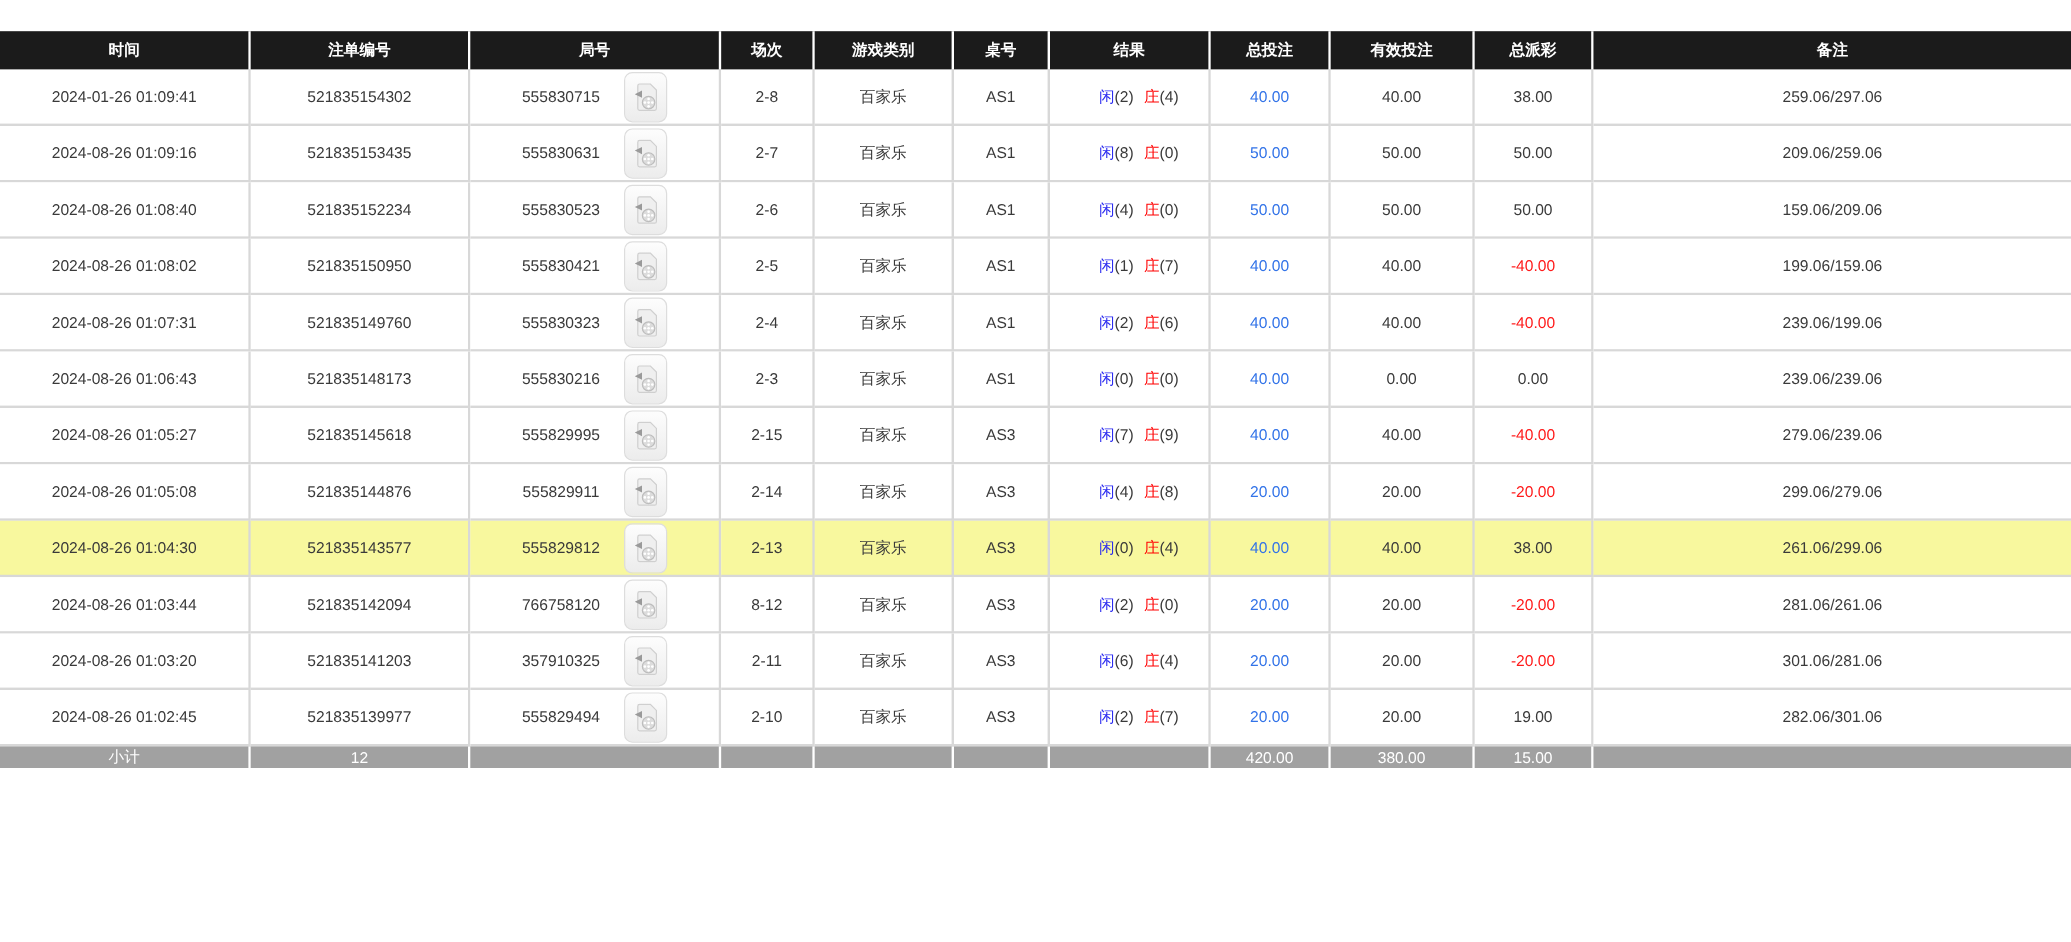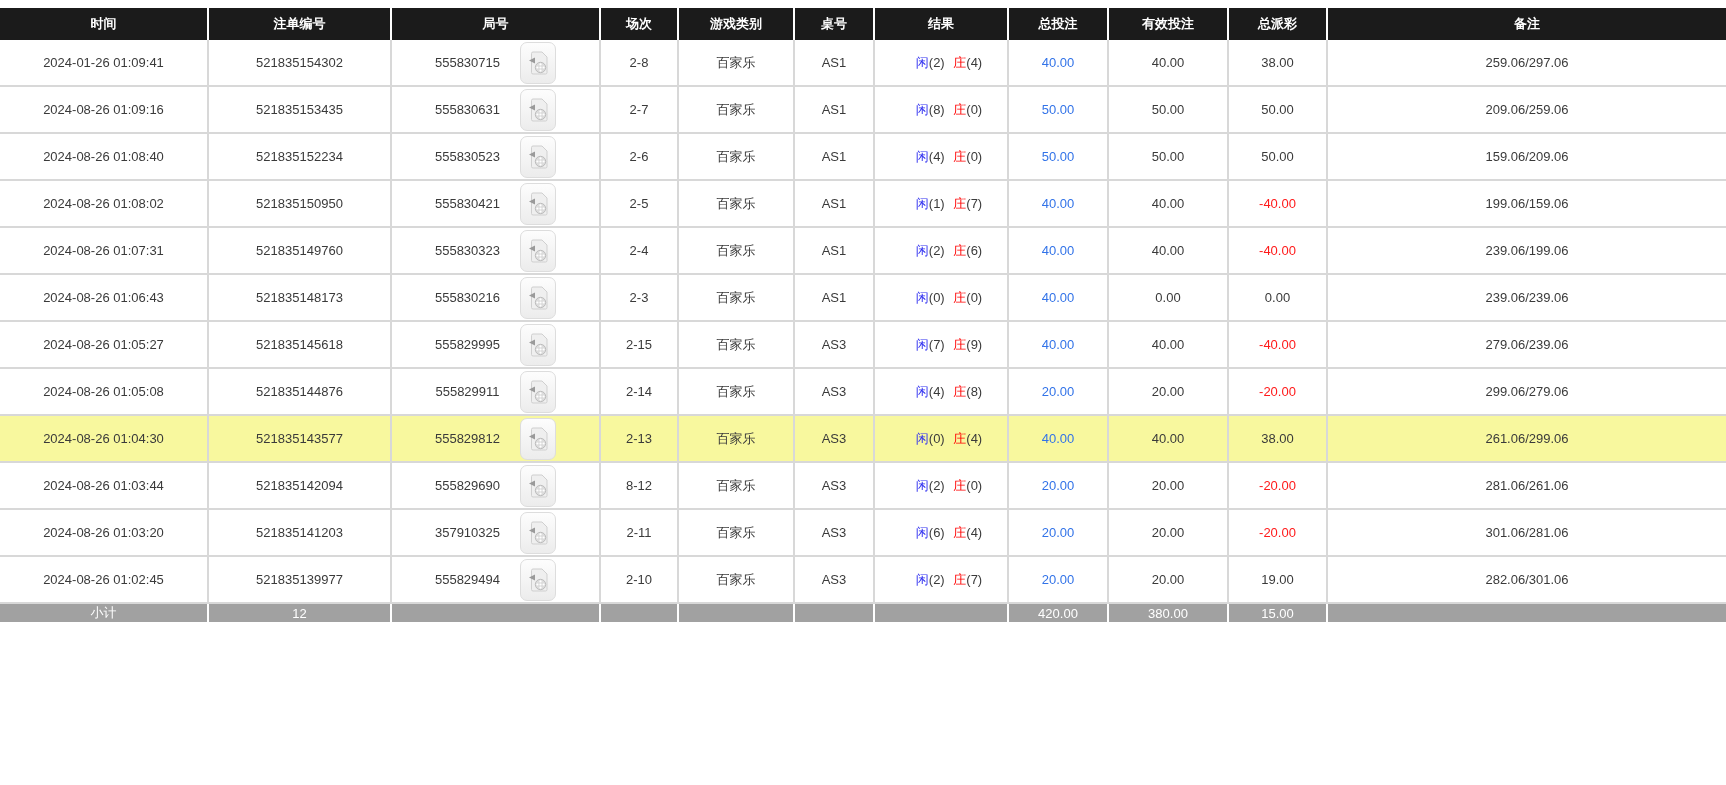--- a/index.html
+++ b/index.html
@@ -8,21 +8,21 @@
     --highlight:#f8f89e;
     --border:#d8d8d8;
     --link-blue:#3273e8;
     --xian-blue:#2b2bf0;
     --zhuang-red:#ff0000;
     --negative-red:#ff1a1a;
   }
   *{box-sizing:border-box;}
   html,body{margin:0;padding:0;background:#fff;}
   body{font-family:"Liberation Sans","DejaVu Sans",sans-serif;color:#3a3a3a;}
-  .page{width:1726px;padding-top:8px;}
+  .page{width:1726px;padding-top:26px;}
   table{width:1726px;table-layout:fixed;border-collapse:separate;border-spacing:0;font-size:13px;}
   thead th{
     background:var(--header-bg);color:#fff;font-weight:bold;font-size:13px;
     height:32px;border-right:2px solid #fff;text-align:center;padding:0;
   }
   thead th:last-child{border-right:none;}
   tbody td{
     height:47px;border-right:2px solid var(--border);border-bottom:2px solid var(--border);
     text-align:center;padding:0;background:#fff;
   }
@@ -387,21 +387,21 @@
     <td><span class="blue">40.00</span></td>
     <td><span>40.00</span></td>
     <td><span>38.00</span></td>
     <td><span>261.06/299.06</span></td>
   </tr>
         <tr>
     <td><span>2024-08-26 01:03:44</span></td>
     <td><span>521835142094</span></td>
     <td>
       <div class="round-wrap">
-        <span>555829690</span>
+        <span>766758120</span>
         <span class="video-btn">
           <span>
             <svg width="20" height="24" viewBox="0 0 20 24">
               <path d="M5 1 h9 l5 5 v15.5 a1.5 1.5 0 0 1 -1.5 1.5 h-12.5 a1.5 1.5 0 0 1 -1.5 -1.5 v-19 a1.5 1.5 0 0 1 1.5 -1.5 z" fill="#efefef" stroke="#cfcfcf" stroke-width="1"></path>
               <path d="M1 9.5 l6 -3 v6 z" fill="#9a9a9a"></path>
               <circle cx="12.5" cy="16.5" r="5.2" fill="#dcdcdc" stroke="#bdbdbd" stroke-width="1"></circle>
               <circle cx="12.5" cy="16.5" r="1.1" fill="#ffffff"></circle>
               <circle cx="12.5" cy="13.4" r="1.1" fill="#ffffff"></circle>
               <circle cx="12.5" cy="19.6" r="1.1" fill="#ffffff"></circle>
               <circle cx="9.4" cy="16.5" r="1.1" fill="#ffffff"></circle>

